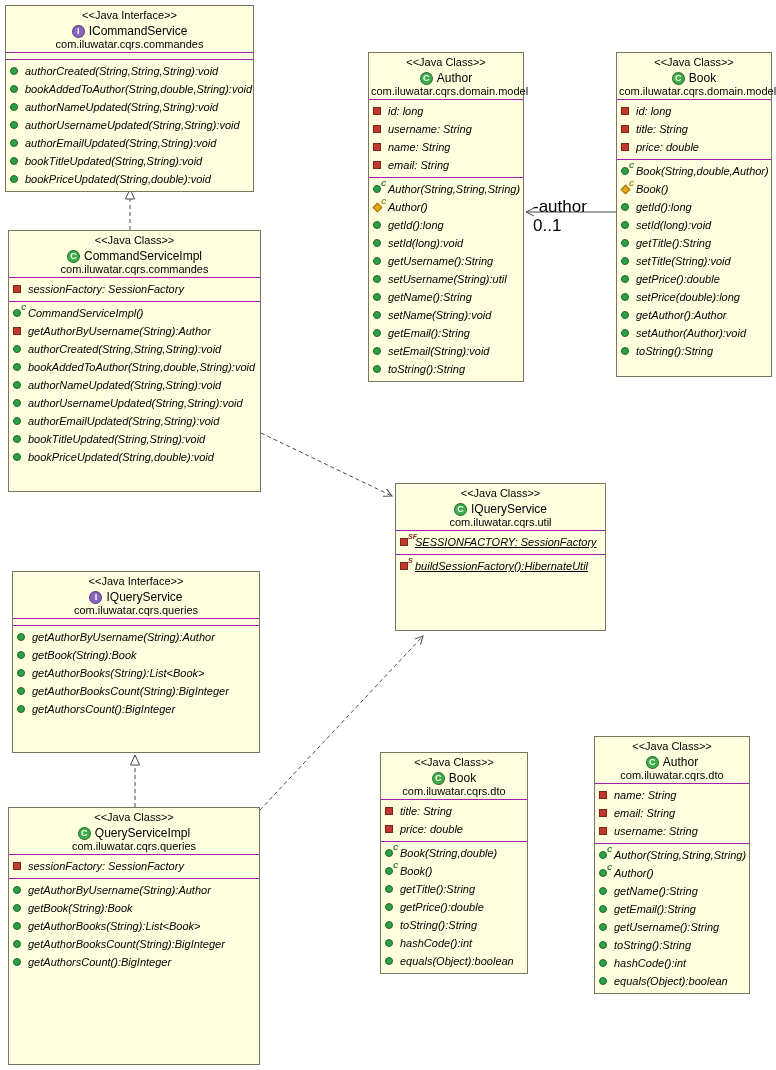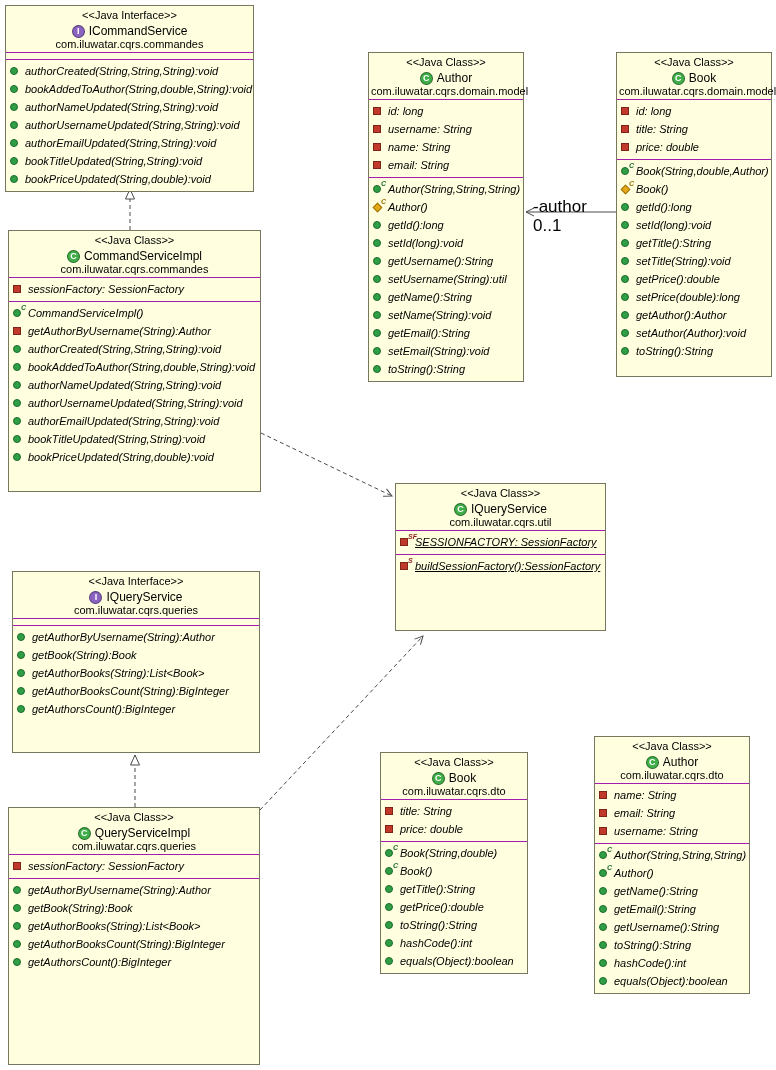--- a/index.html
+++ b/index.html
@@ -427,21 +427,21 @@
             </span>
             <span class="mtext u">SESSIONFACTORY: SessionFactory</span>
           </div>
         </div>
     <div class="compartment methods">
           <div class="member">
             <span class="micon-wrap">
               <span class="shape private"></span>
               <span class="decor private">S</span>
             </span>
-            <span class="mtext u">buildSessionFactory():SessionFactory</span>
+            <span class="mtext u">buildSessionFactory():HibernateUtil</span>
           </div>
         </div>
   </div>
       <div class="uml-class" style="left: 12px; top: 571px; width: 248px; min-height: 182px;">
     <div class="hdr">
       <div class="stereotype">&lt;&lt;Java Interface&gt;&gt;</div>
       <div class="name-row">
         <span class="kind-icon interface">I</span>
         <span class="cls-name">IQueryService</span>
       </div>

